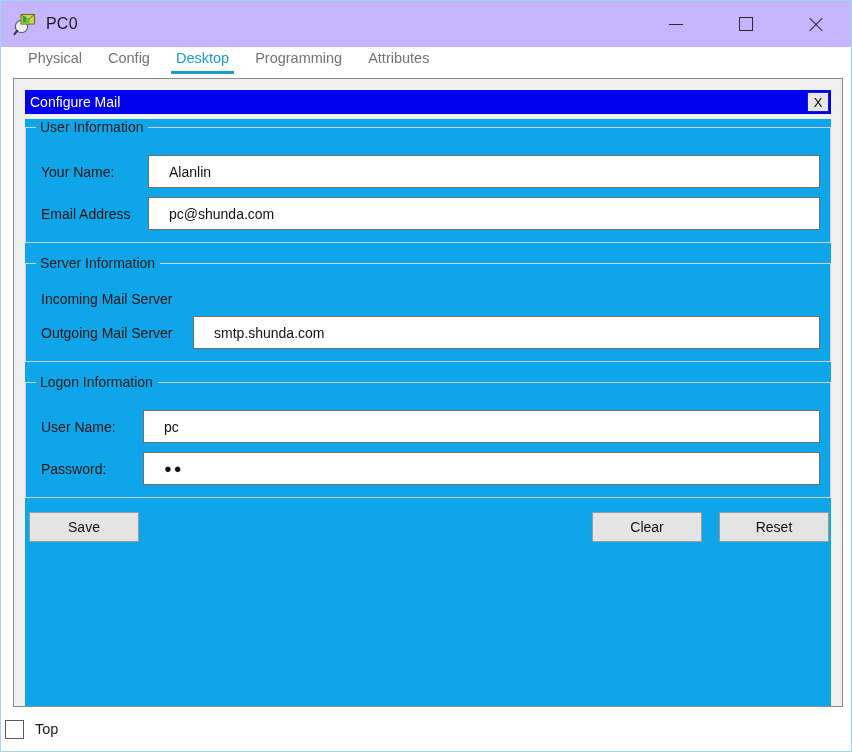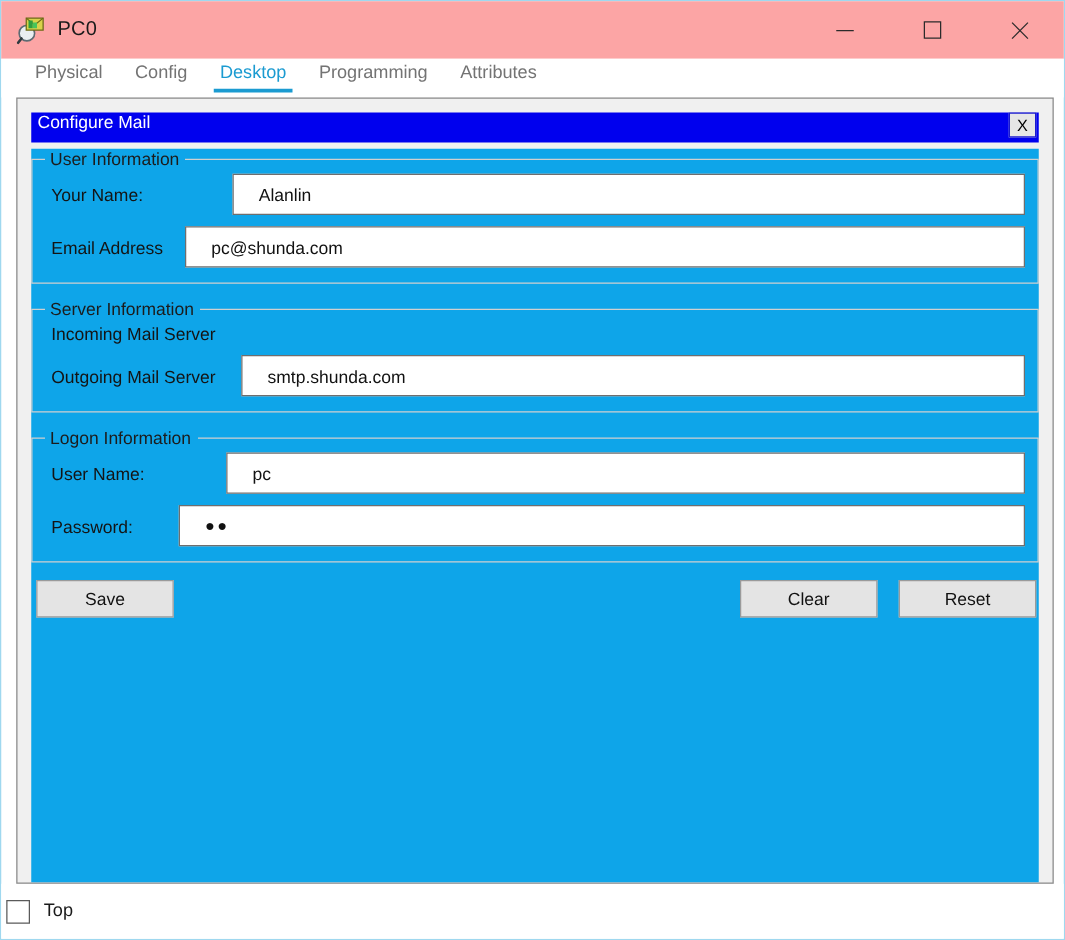--- a/index.html
+++ b/index.html
@@ -26,21 +26,21 @@
     border: 1px solid #9fd8ef;
     background: #ffffff;
     display: flex;
     flex-direction: column;
   }
 
   
   .titlebar {
     height: 46px;
     flex: 0 0 46px;
-    background: #fca5a5;
+    background: #c4b5fd;
     display: flex;
     align-items: center;
     position: relative;
   }
   .title-left {
     display: flex;
     align-items: center;
     padding-left: 12px;
     gap: 9px;
   }
@@ -138,20 +138,21 @@
 
   
   .inner-title {
     position: absolute;
     left: 11px;
     top: 11px;
     right: 11px;
     height: 24px;
     background: #0000ee;
     display: flex;
+    align-items: center;
     justify-content: space-between;
     box-sizing: border-box;
   }
   .inner-title-text {
     color: #ffffff;
     font-size: 14px;
     padding-left: 5px;
     line-height: 1;
   }
   .inner-close {
@@ -190,21 +191,21 @@
   fieldset.group legend {
     padding: 0 5px 0 4px;
     font-size: 14px;
     color: #1c1c1c;
   }
   .row {
     display: flex;
     align-items: center;
     margin-top: 9px;
   }
-  .row:first-of-type { margin-top: 4px; gap: 38px; }
+  .row:first-of-type { margin-top: 20px; }
   .row .lbl {
     font-size: 14px;
     color: #141414;
     white-space: nowrap;
     flex: 0 0 auto;
     padding-left: 5px;
   }
   .field {
     flex: 1 1 auto;
     height: 33px;

